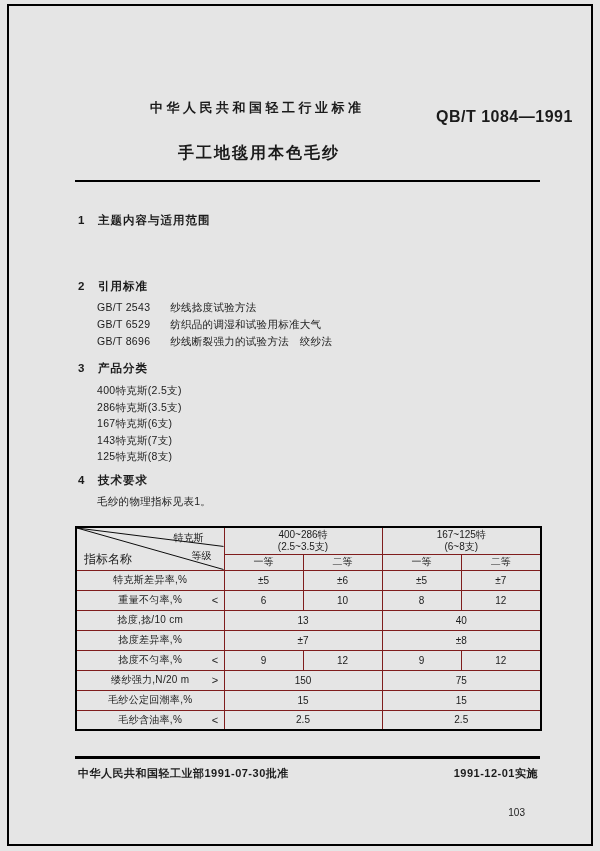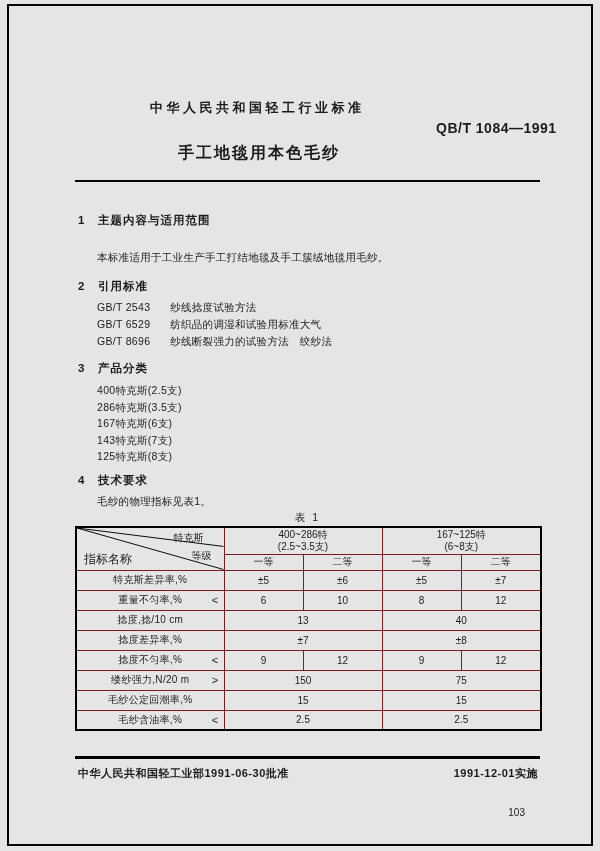--- a/index.html
+++ b/index.html
@@ -7,21 +7,21 @@
   body {
     font-family:"Liberation Sans", sans-serif;
     background:#ffffff; color:#1b1b1b; position:relative;
   }
   .page { position:absolute; inset:0; background:#e5e5e5; }
   .frame { position:absolute; left:7px; top:4px; right:7px; bottom:5px;
            border:2px solid #000; pointer-events:none; }
 
   .std-label { position:absolute; left:150px; top:99px; font-size:13px;
                font-weight:bold; letter-spacing:3.5px; }
-  .std-number { position:absolute; left:436px; top:120px; font-size:14px;
+  .std-number { position:absolute; left:436px; top:108px; font-size:16px;
                 font-weight:bold; letter-spacing:.5px; }
   .doc-title { position:absolute; left:178px; top:143px; font-size:16px;
                font-weight:bold; letter-spacing:2px; }
   .title-rule { position:absolute; left:75px; top:180px; width:465px;
                 height:2px; background:#000; }
 
   .sec-h { position:absolute; left:78px; font-size:11.5px; font-weight:bold;
            letter-spacing:1px; white-space:nowrap; }
   .body-line { position:absolute; left:97px; font-size:10.5px;
                white-space:nowrap; letter-spacing:.3px; }
@@ -61,21 +61,20 @@
 
 <div class="page">
   <div class="frame"></div>
 
   <div class="std-label">中华人民共和国轻工行业标准</div>
   <div class="std-number">QB/T 1084—1991</div>
   <div class="doc-title">手工地毯用本色毛纱</div>
   <div class="title-rule"></div>
 
   <div class="sec-h" style="top:213px">1　主题内容与适用范围</div>
-  <div class="body-line" style="top:251px">本标准适用于工业生产手工打结地毯及手工簇绒地毯用毛纱。</div>
 
   <div class="sec-h" style="top:279px">2　引用标准</div>
   <div class="body-line" style="top:301px">
     <span class="ref-code">GB/T 2543</span>
     <span>纱线捻度试验方法</span>
   </div>
   <div class="body-line" style="top:318px">
     <span class="ref-code">GB/T 6529</span>
     <span>纺织品的调湿和试验用标准大气</span>
   </div>
@@ -87,21 +86,20 @@
   <div class="sec-h" style="top:361px">3　产品分类</div>
   <div class="body-line" style="top:384px">400特克斯(2.5支)</div>
   <div class="body-line" style="top:401px">286特克斯(3.5支)</div>
   <div class="body-line" style="top:417px">167特克斯(6支)</div>
   <div class="body-line" style="top:434px">143特克斯(7支)</div>
   <div class="body-line" style="top:450px">125特克斯(8支)</div>
 
   <div class="sec-h" style="top:473px">4　技术要求</div>
   <div class="body-line" style="top:495px">毛纱的物理指标见表1。</div>
 
-  <div class="tbl-caption">表 1</div>
 
   <table class="spec">
     <colgroup>
       <col style="width:148px">
         <col style="width:79px">
         <col style="width:79px">
         <col style="width:79px">
         <col style="width:80px">
     </colgroup>
     <tbody>
@@ -198,16 +196,16 @@
           <span>毛纱含油率,%</span>
           <span class="op">&lt;</span>
         </td>
         <td colspan="2">2.5</td>
         <td colspan="2">2.5</td>
       </tr>
     </tbody>
   </table>
 
   <div class="footer-rule"></div>
-  <div class="footer-left">中华人民共和国轻工业部1991-06-30批准</div>
+  <div class="footer-left">中华人民共和国轻工业部1991-07-30批准</div>
   <div class="footer-right">1991-12-01实施</div>
   <div class="page-number">103</div>
 </div>
 
 </body></html>

